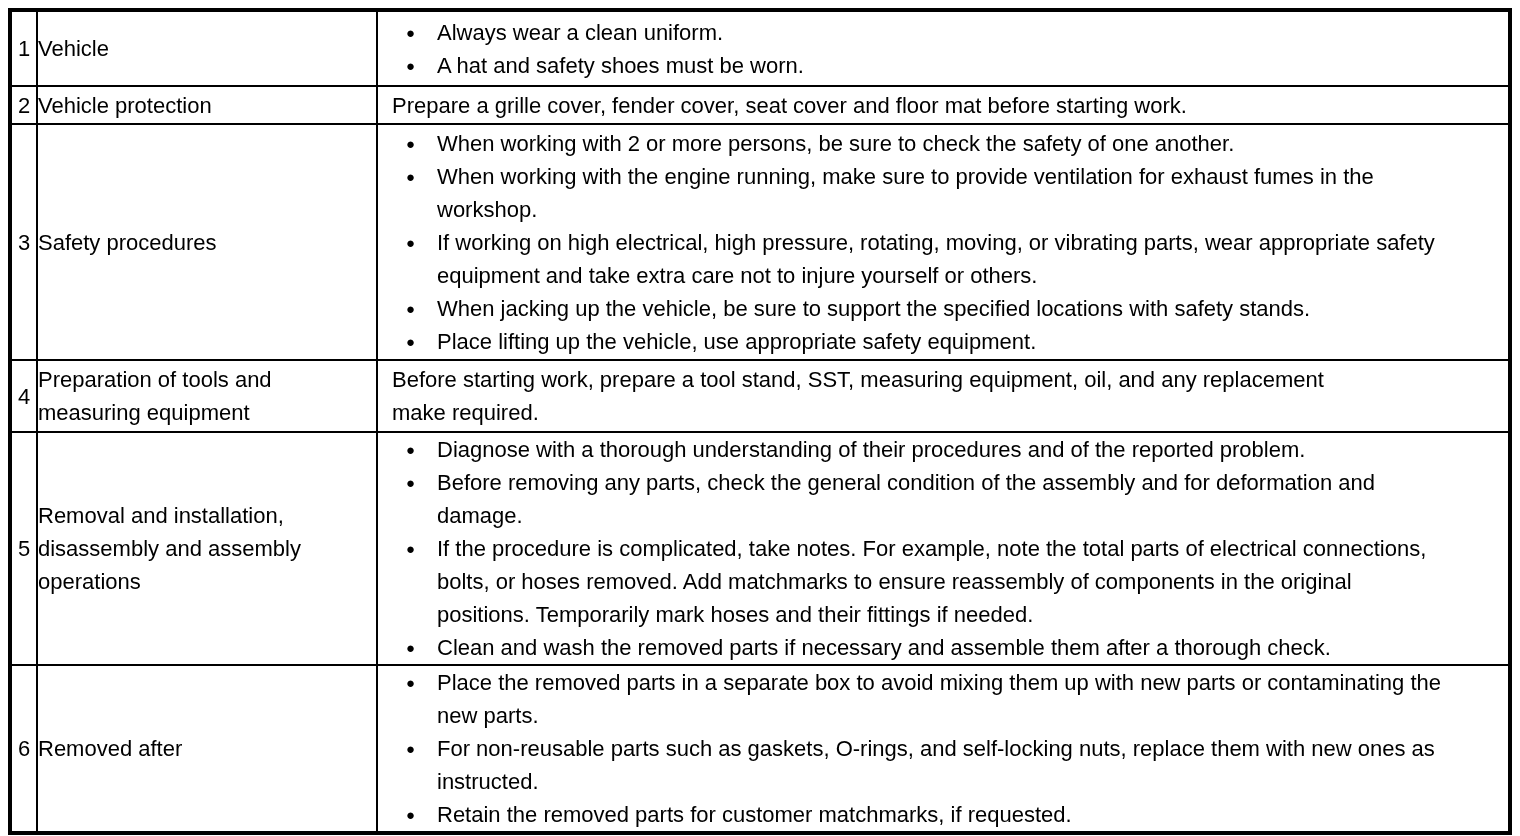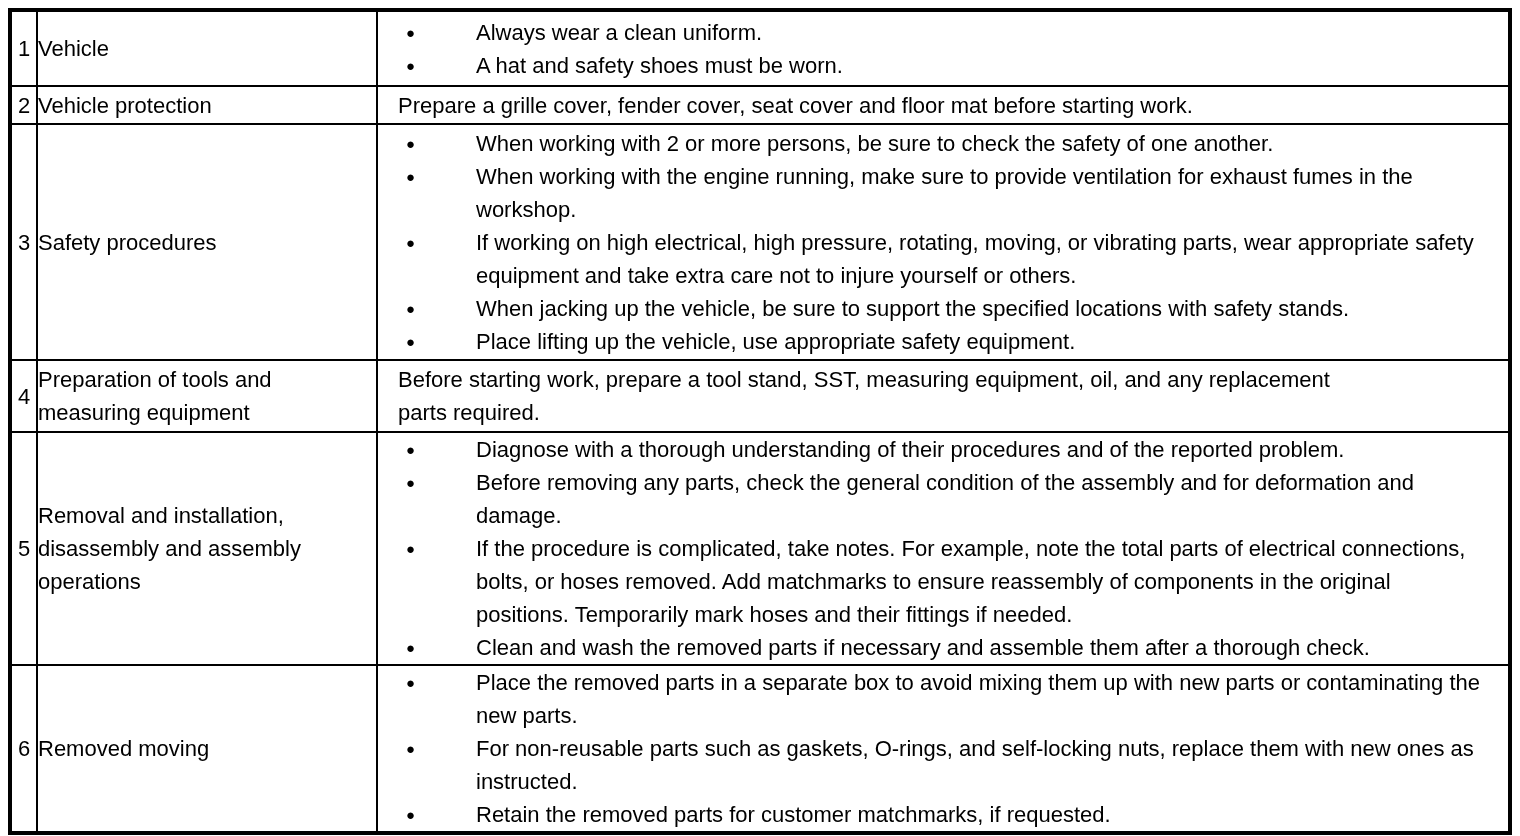--- a/index.html
+++ b/index.html
@@ -38,31 +38,30 @@
     padding: 0 1px;
   }
   td.cat-cell {
     width: 338px;
     padding: 2px 6px;
   }
   td.content-cell {
     padding: 3px 0;
   }
   .plain-text {
-    padding-left: 20px;
+    padding-left: 14px;
     max-width: 960px;
   }
   .bullet-item {
     position: relative;
     padding-left: 59px;
   }
   .bullet-item .bullet-text {
     display: inline-block;
     max-width: 1010px;
-    margin-left: 39px;
   }
   .bullet-glyph {
     position: absolute;
     left: 28px;
     top: 0;
     font-size: 15px;
     line-height: 33px;
   }
   tr.r1 { height: 76px; }
   tr.r2 { height: 38px; }
@@ -125,21 +124,21 @@
           <span class="bullet-glyph">●</span>
           <span class="bullet-text">Place lifting up the vehicle, use appropriate safety equipment.</span>
         </div>
       </td>
     </tr>
 
     <tr class="r4">
       <td class="num-cell">4</td>
       <td class="cat-cell">Preparation of tools and measuring equipment</td>
       <td class="content-cell">
-        <div class="plain-text">Before starting work, prepare a tool stand, SST, measuring equipment, oil, and any replacement parts required.</div>
+        <div class="plain-text">Before starting work, prepare a tool stand, SST, measuring equipment, oil, and any replacement make required.</div>
       </td>
     </tr>
 
     <tr class="r5">
       <td class="num-cell">5</td>
       <td class="cat-cell">Removal and installation, disassembly and assembly operations</td>
       <td class="content-cell">
         <div class="bullet-item">
           <span class="bullet-glyph">●</span>
           <span class="bullet-text">Diagnose with a thorough understanding of their procedures and of the reported problem.</span>
@@ -154,21 +153,21 @@
         </div>
         <div class="bullet-item">
           <span class="bullet-glyph">●</span>
           <span class="bullet-text">Clean and wash the removed parts if necessary and assemble them after a thorough check.</span>
         </div>
       </td>
     </tr>
 
     <tr class="r6">
       <td class="num-cell">6</td>
-      <td class="cat-cell">Removed moving</td>
+      <td class="cat-cell">Removed after</td>
       <td class="content-cell">
         <div class="bullet-item">
           <span class="bullet-glyph">●</span>
           <span class="bullet-text">Place the removed parts in a separate box to avoid mixing them up with new parts or contaminating the new parts.</span>
         </div>
         <div class="bullet-item">
           <span class="bullet-glyph">●</span>
           <span class="bullet-text">For non-reusable parts such as gaskets, O-rings, and self-locking nuts, replace them with new ones as instructed.</span>
         </div>
         <div class="bullet-item">

